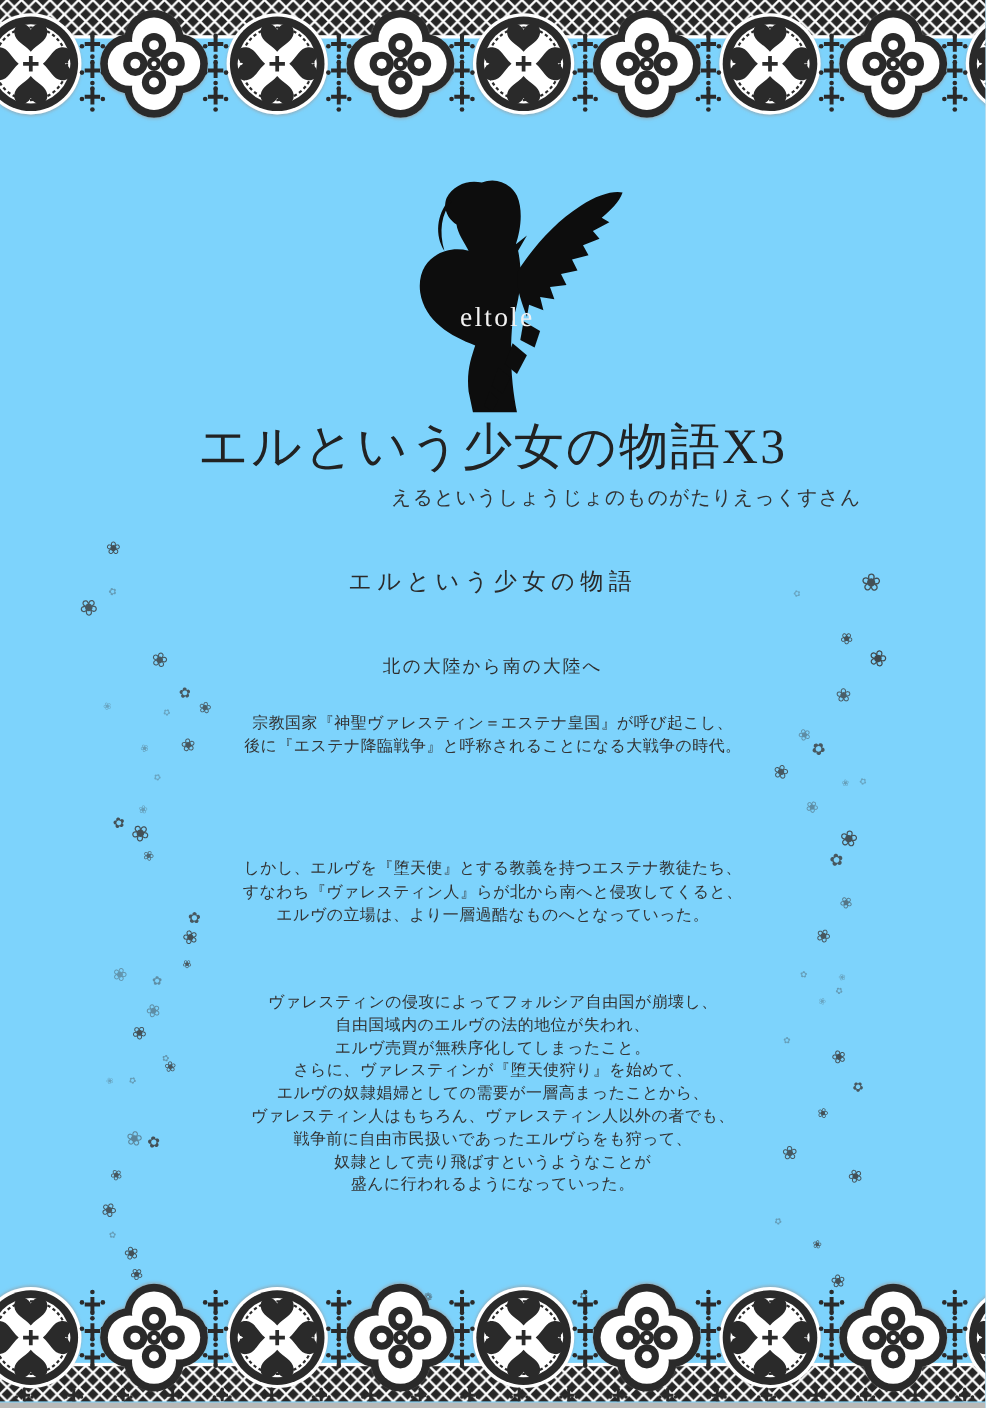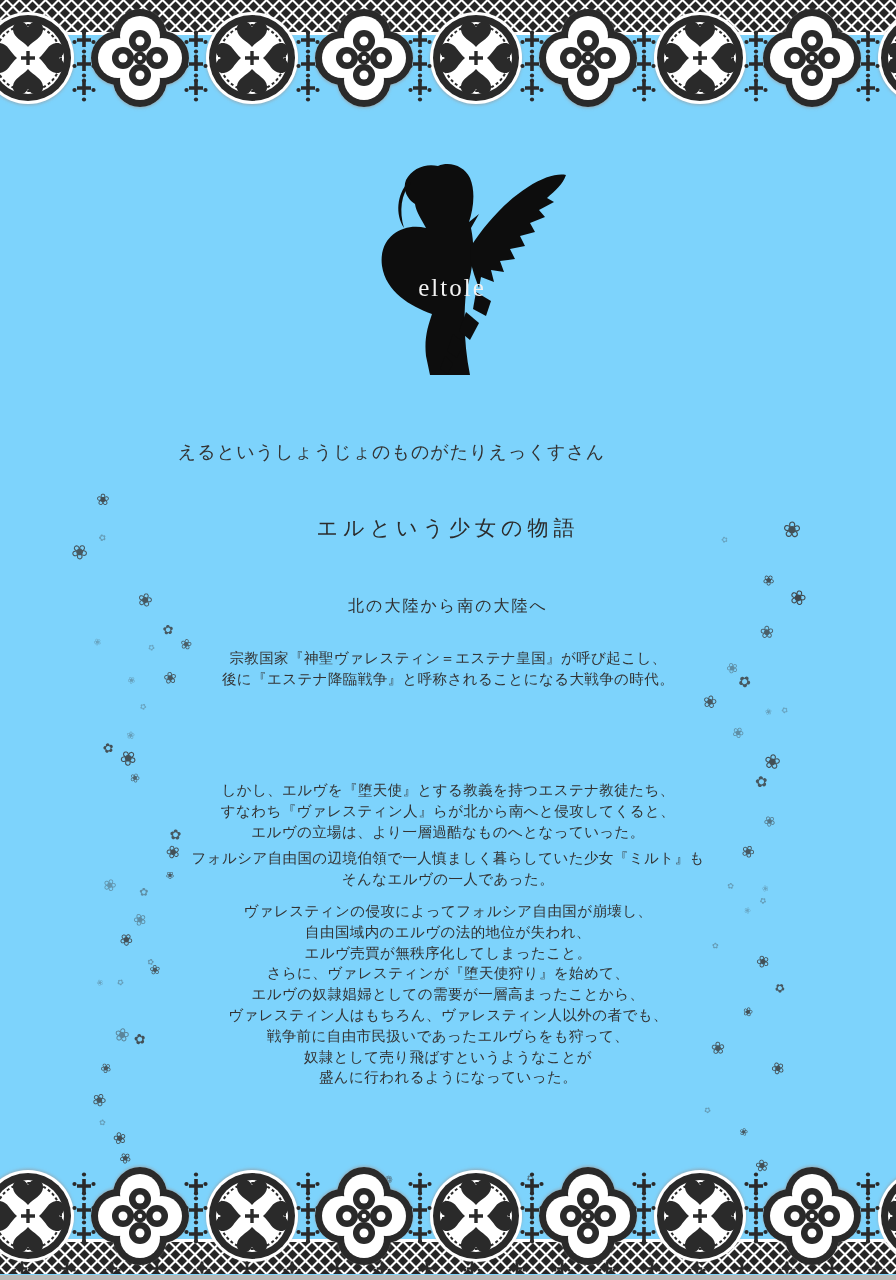--- a/index.html
+++ b/index.html
@@ -16,21 +16,21 @@
   .silhouette{position:absolute;left:352px;top:160px;width:270px;height:215px;}
   .silhouette svg{display:block;}
 
   .title-main{
     position:absolute;left:0;top:376px;width:896px;margin:0;
     text-align:center;font-size:45px;font-weight:500;letter-spacing:2px;
     color:#222;white-space:nowrap;
   }
   .title-furigana{
     position:absolute;left:0;top:440px;width:783px;
-    text-align:center;font-size:18px;letter-spacing:1px;color:#333;
+    text-align:right;font-size:18px;letter-spacing:1px;color:#333;
   }
   .story-heading{
     position:absolute;left:0;top:514px;width:896px;margin:0;
     text-align:center;font-size:21px;font-weight:500;letter-spacing:5px;color:#2b2b2b;font-family:Liberation Mono, monospace;
   }
   .story-subheading{
     position:absolute;left:0;top:596px;width:896px;
     text-align:center;font-size:16px;letter-spacing:2px;color:#2f2f2f;
   }
   .para{
@@ -184,31 +184,30 @@
         <path d="M119 86 C132 66,152 42,176 27 C191 17,206 13,214 15 C211 24,203 31,195 38 L202 42 L187 50 L193 57 L178 63 L183 72 L168 76 L173 86 L158 89 L163 99 L148 101 L152 112 L139 110 L142 122 L129 117 L127 128 C121 112,116 98,119 86 Z"></path>
         <path d="M124 132 l15 9 l-5 15 l-13 -7 Z"></path>
         <path d="M114 152 l13 11 l-9 17 l-11 -9 Z"></path>
         <path d="M101 174 l11 9 l-7 15 l-10 -7 Z"></path>
         <path d="M93 196 l8 7 l-5 11 l-8 -5 Z"></path>
       </g>
       <text x="100" y="136" text-anchor="middle" font-size="25" letter-spacing="2" fill="#f2f2f2" font-family="Liberation Serif, DejaVu Serif, serif">eltole</text>
     </svg>
   </div>
 
+  <h1 class="title-main">エルという少女の物語X3</h1>
   <div class="title-furigana">えるというしょうじょのものがたりえっくすさん</div>
 
   <h2 class="story-heading">エルという少女の物語</h2>
   <div class="story-subheading">北の大陸から南の大陸へ</div>
   <p class="para p0">宗教国家『神聖ヴァレスティン＝エステナ皇国』が呼び起こし、
 後に『エステナ降臨戦争』と呼称されることになる大戦争の時代。</p>
   <p class="para p2">しかし、エルヴを『堕天使』とする教義を持つエステナ教徒たち、
 すなわち『ヴァレスティン人』らが北から南へと侵攻してくると、
 エルヴの立場は、より一層過酷なものへとなっていった。</p>
-  <p class="para p3">フォルシア自由国の辺境伯領で一人慎ましく暮らしていた少女『ミルト』も
-そんなエルヴの一人であった。</p>
   <p class="para p4">ヴァレスティンの侵攻によってフォルシア自由国が崩壊し、
 自由国域内のエルヴの法的地位が失われ、
 エルヴ売買が無秩序化してしまったこと。
 さらに、ヴァレスティンが『堕天使狩り』を始めて、
 エルヴの奴隷娼婦としての需要が一層高まったことから、
 ヴァレスティン人はもちろん、ヴァレスティン人以外の者でも、
 戦争前に自由市民扱いであったエルヴらをも狩って、
 奴隷として売り飛ばすというようなことが
 盛んに行われるようになっていった。</p>
 

